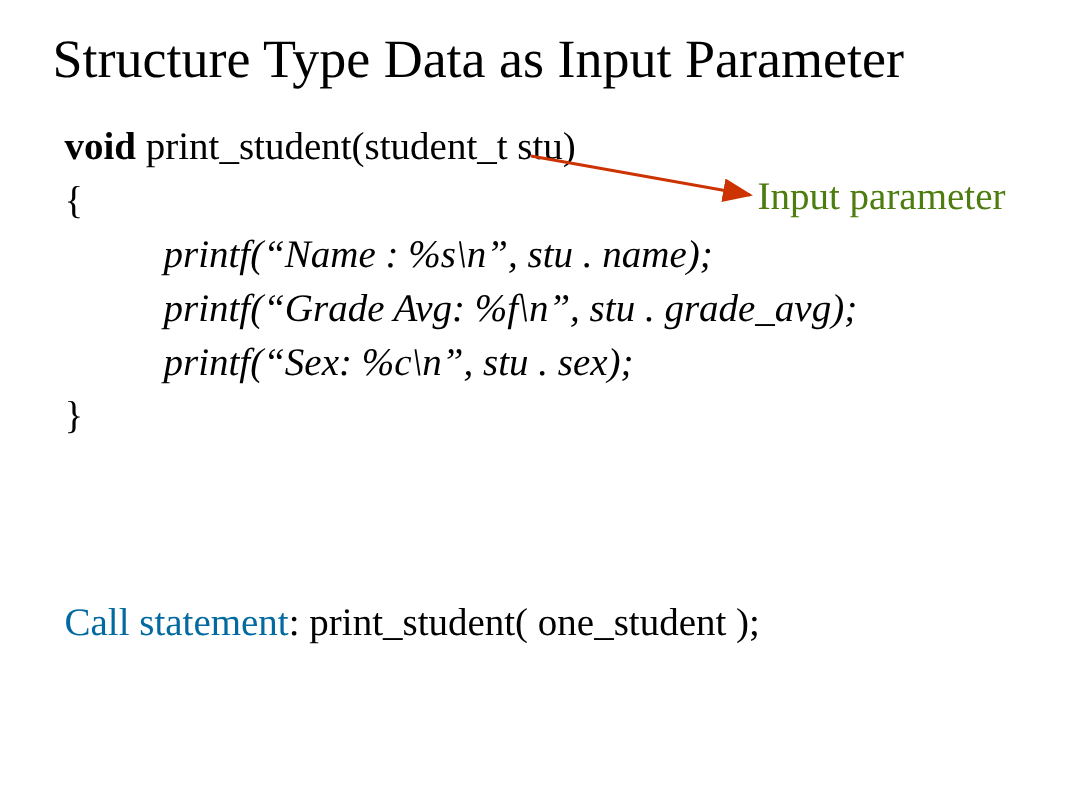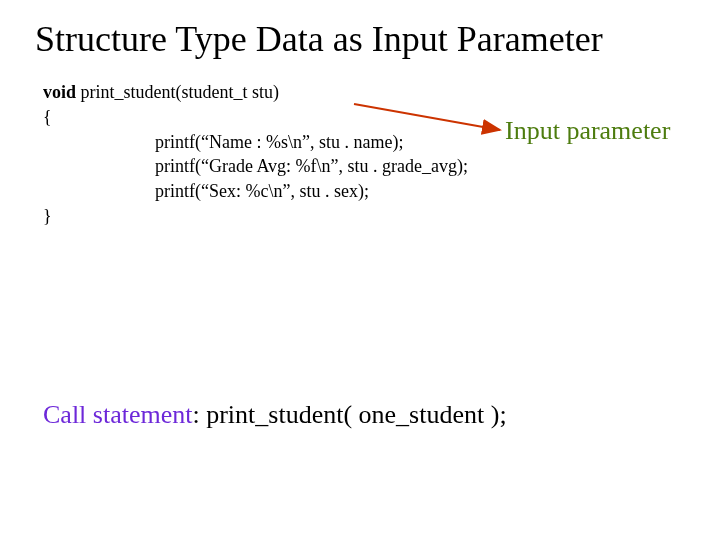--- a/index.html
+++ b/index.html
@@ -21,41 +21,42 @@
     position: absolute;
     top: 18px;
     left: 35px;
     font-size: 36px;
     letter-spacing: 0px;
   }
   .body {
     position: absolute;
     top: 80px;
     left: 43px;
-    font-size: 18px;
+    font-size: 26px;
     line-height: 1.38;
   }
   .indent {
-    margin-left: 112px;
+    margin-left: 66px;
+    font-style: italic;
   }
   .label {
     position: absolute;
     top: 116px;
     left: 505px;
     font-size: 26px;
     color: #4d7c0f;
   }
   .call {
     position: absolute;
     top: 400px;
     left: 43px;
     font-size: 26px;
   }
   .call-label {
-    color: #6d28d9;
+    color: #0369a1;
   }
   .arrow-svg {
     position: absolute;
     top: 100px;
     left: 350px;
     width: 160px;
     height: 38px;
     pointer-events: none;
   }
 </style>

